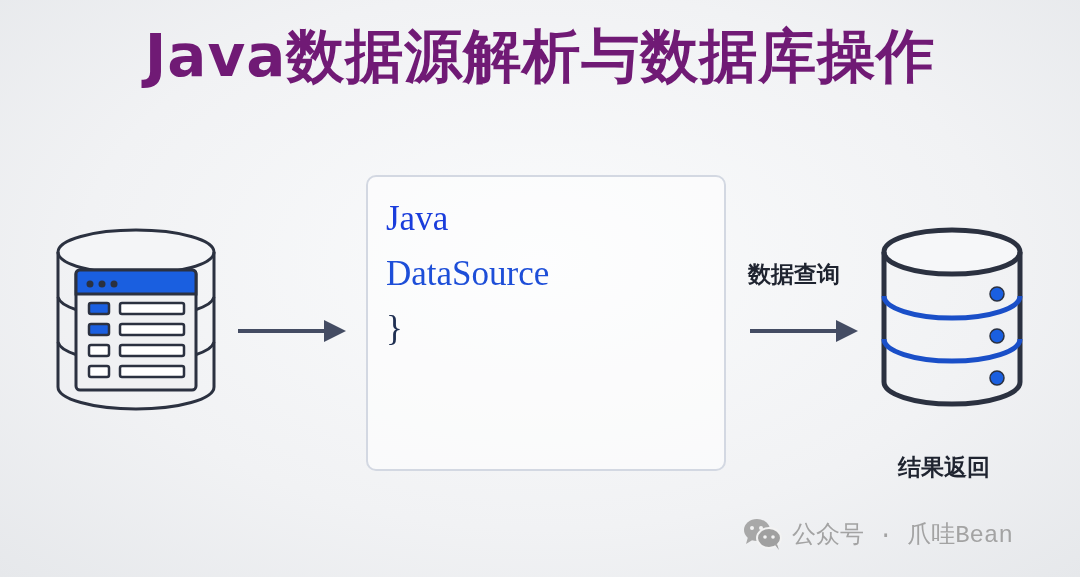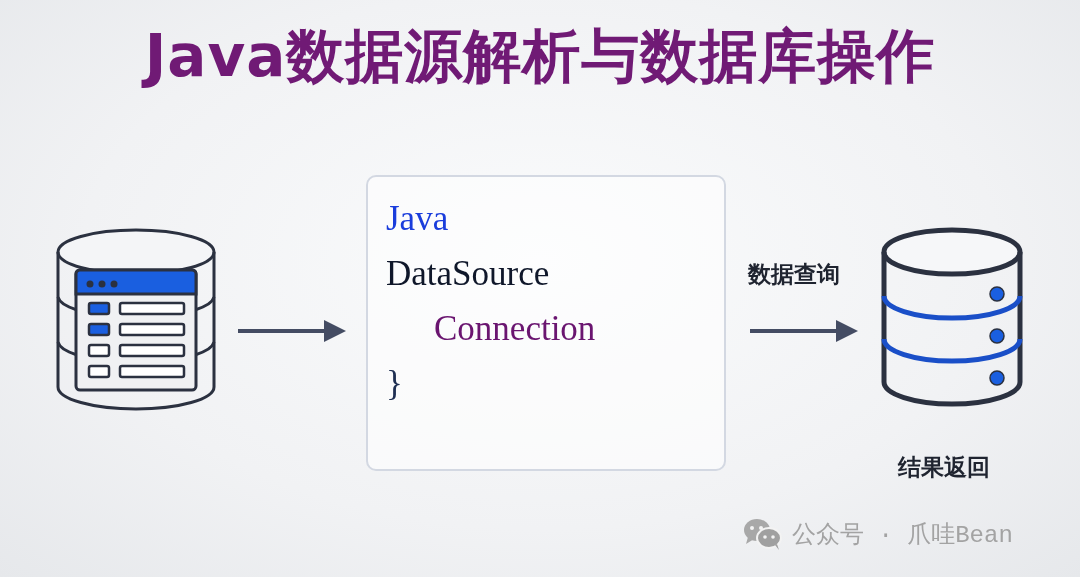--- a/index.html
+++ b/index.html
@@ -63,22 +63,21 @@
   <rect x="68" y="144" width="64" height="11" rx="2" fill="#fff" stroke="#2b3140" stroke-width="2.5"></rect>
 </svg>
 
 <svg class="icon-abs" style="left:236px; top:318px;" width="112" height="26" viewBox="0 0 112 26">
   <line x1="2" y1="13" x2="92" y2="13" stroke="#444c63" stroke-width="4"></line>
   <polygon points="88,2 110,13 88,24" fill="#444c63"></polygon>
 </svg>
 
 <div class="code-box">
   <span class="code-line" style="color:#1a3ddc">Java</span>
-  <span class="code-line" style="color:#0f172a">DataSource</span>
-  <span class="code-line" style="color:#6a1570; padding-left:48px">Connection</span>
+  <span class="code-line" style="color:#1d4ed8">DataSource</span>
   <span class="code-line" style="color:#1f2f52">}</span>
 </div>
 
 <div class="label" style="left:748px; top:259px;font-family:Liberation Serif, serif;">数据查询</div>
 <svg class="icon-abs" style="left:748px; top:318px;" width="112" height="26" viewBox="0 0 112 26">
   <line x1="2" y1="13" x2="92" y2="13" stroke="#444c63" stroke-width="4"></line>
   <polygon points="88,2 110,13 88,24" fill="#444c63"></polygon>
 </svg>
 
 <svg class="icon-abs" style="left:878px; top:222px;" width="148" height="192" viewBox="0 0 148 192">

